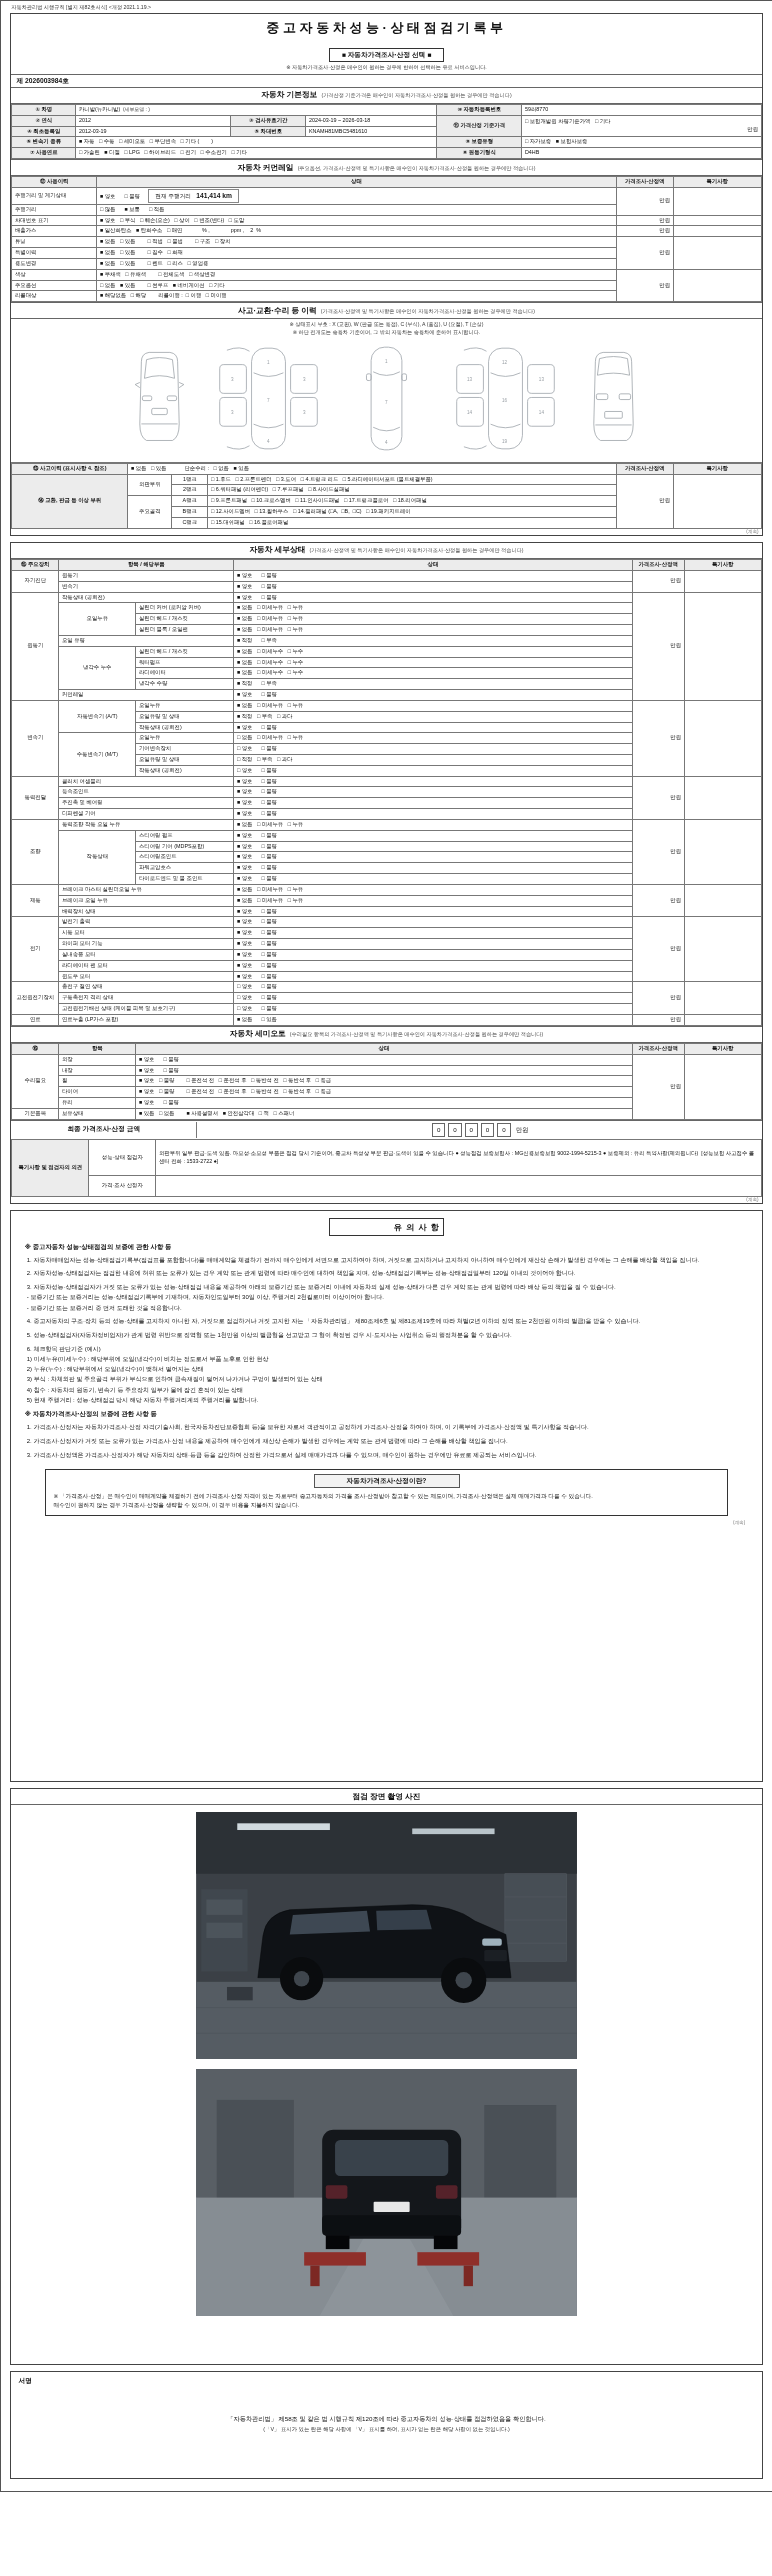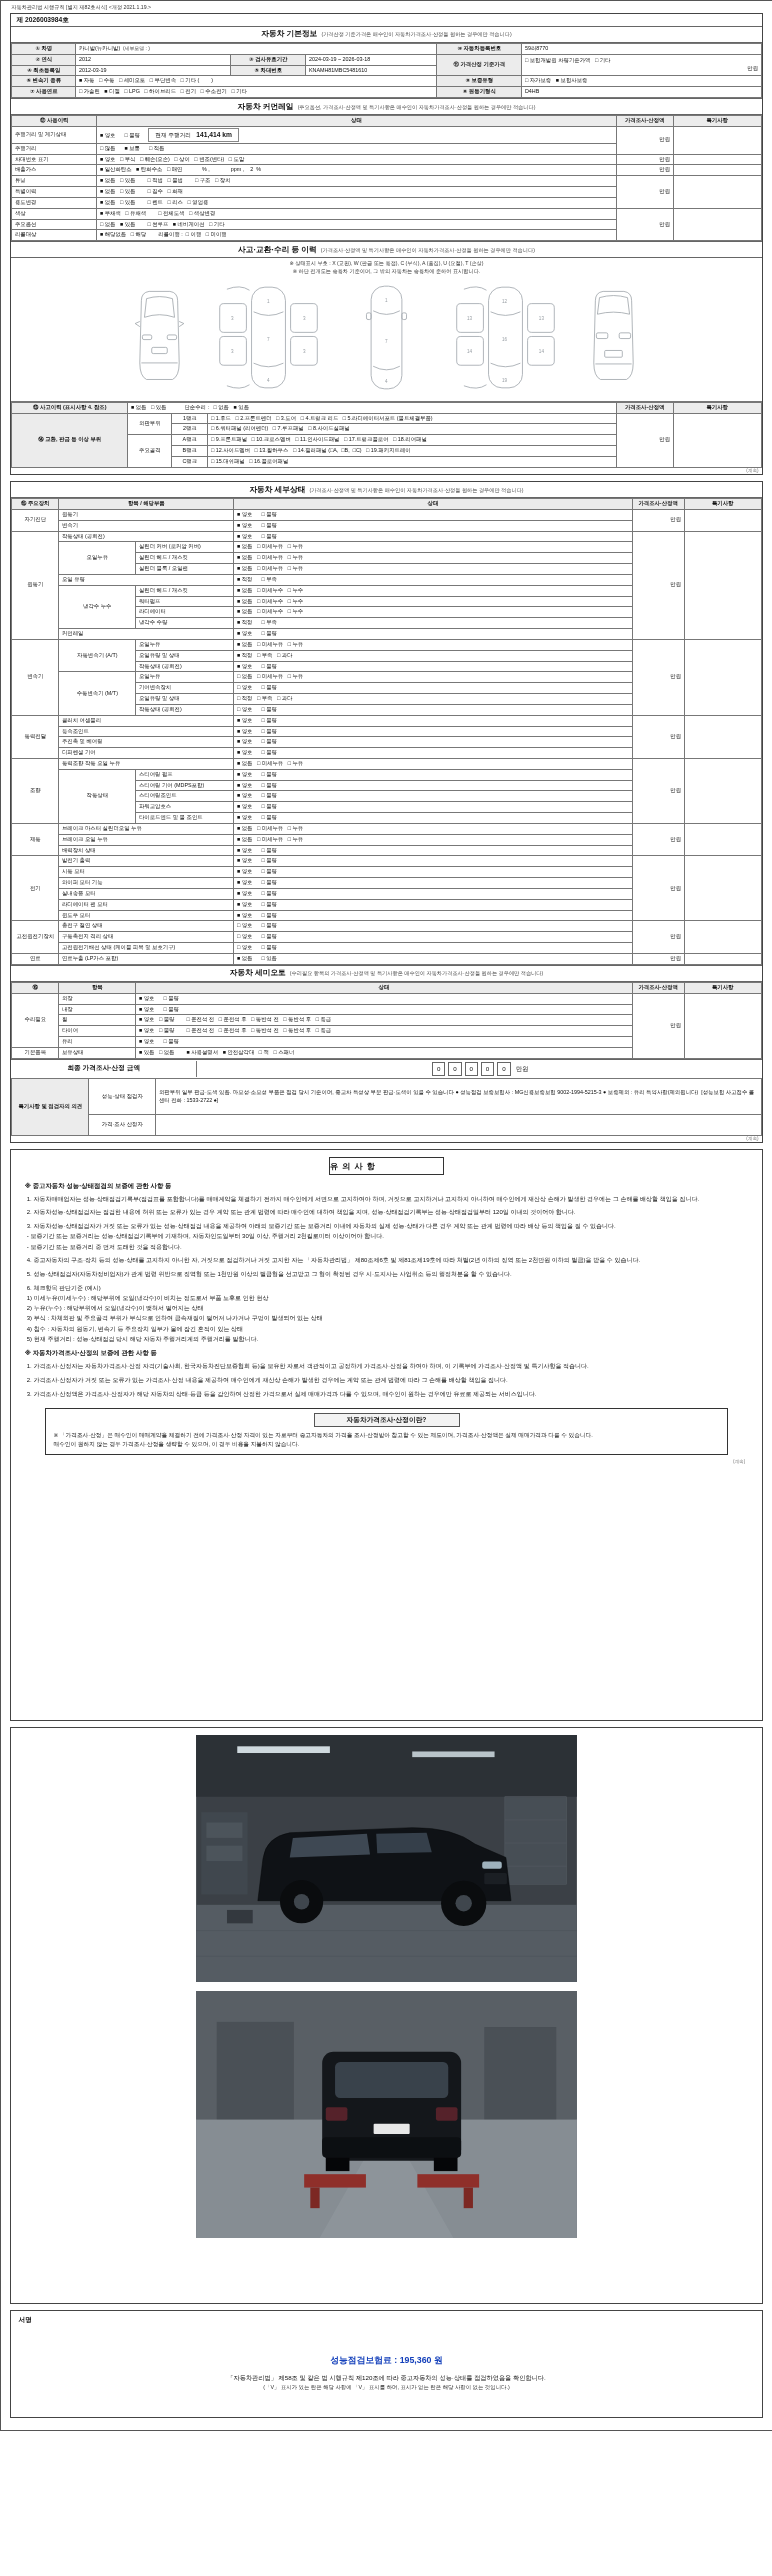--- a/index.html
+++ b/index.html
@@ -30,21 +30,21 @@
   svg.diag{stroke:#9aa0a6;fill:none;stroke-width:1.5;}
   svg.diag text{font-size:9px;fill:#9aa0a6;stroke:none;}
   
   .final-row{display:flex;align-items:center;border-top:0.5px solid #666;}
   .final-label{width:185px;text-align:center;font-weight:bold;font-size:6.7px;padding:3.6px 0;border-right:0.5px solid #777;}
   .final-val{flex:1;text-align:center;font-size:6.2px;padding:2.6px 0;}
   .digit{display:inline-block;width:11.3px;height:11.3px;line-height:11.3px;border:0.5px solid #666;margin:0 1.5px;text-align:center;font-size:6.2px;}
   .unit{margin-left:4.1px;font-size:6.2px;}
   
   .notice-blk{min-height:572px;padding:5.2px 13.4px 7.2px;box-sizing:border-box;}
-  .notice-title-box{width:113px;margin:2.1px auto 6.2px;border:0.8px solid #333;text-align:left;font-weight:bold;font-size:8.2px;padding:2.6px 0;letter-spacing:4.1px;}
+  .notice-title-box{width:113px;margin:2.1px auto 6.2px;border:0.8px solid #333;text-align:right;font-weight:bold;font-size:8.2px;padding:2.6px 0;letter-spacing:4.1px;}
   .notice-h{font-weight:bold;font-size:6.4px;margin:5.2px 0 3.1px;}
   .notice-item{font-size:6px;line-height:1.7;margin:0 0 3.6px 2.1px;white-space:pre-line;}
   .pricebox{border:0.8px solid #333;margin:9.3px 20.6px 3.1px;padding:4.1px 7.2px;}
   .pricebox-title{text-align:center;font-weight:bold;font-size:6.7px;border:0.5px solid #555;width:144px;margin:0 auto 3.6px;padding:1.5px 0;background:#f3f3f3;}
   .pricebox-text{font-size:5.7px;line-height:1.65;white-space:pre-line;}
   
   .photos-blk{min-height:577px;box-sizing:border-box;padding-bottom:8.2px;}
   .photos-title{border-top:none;}
   .photo-wrap{text-align:center;margin-top:7.2px;}
   
@@ -55,20 +55,25 @@
   .sign-line1{text-align:center;font-size:6.2px;margin-top:2.1px;}
   .sign-line2{text-align:center;font-size:5.4px;color:#333;margin-top:1.5px;}
 </style>
 </head>
 <body>
 
 <div class="page">
   <div class="form-ref">자동차관리법 시행규칙 [별지 제82호서식] &lt;개정 2021.1.19.&gt;</div>
 
   <div class="blk">
+    <div class="doc-head">
+      <div class="doc-title">중고자동차성능·상태점검기록부</div><br>
+      <div class="doc-sub-box">■ 자동차가격조사·산정 선택 ■</div>
+      <div class="doc-subnote">※ 자동차가격조사·산정은 매수인이 원하는 경우에 한하여 선택하는 유료 서비스입니다.</div>
+    </div>
     <div class="doc-no">제 2026003984호</div>
 
     <div class="sec-title"><span>자동차 기본정보</span><span class="sec-note">(가격산정 기준가격은 매수인이 자동차가격조사·산정을 원하는 경우에만 적습니다)</span></div>
     <table>
       <colgroup>
           <col style="width:64px">
           <col style="width:155px">
           <col style="width:75px">
           <col style="width:131px">
           <col style="width:85px">
@@ -621,20 +626,21 @@
     <div class="notice-item">3. 가격조사·산정액은 가격조사·산정자가 해당 자동차의 상태·등급 등을 감안하여 산정한 가격으로서 실제 매매가격과 다를 수 있으며, 매수인이 원하는 경우에만 유료로 제공되는 서비스입니다.</div>
     <div class="pricebox">
       <div class="pricebox-title">자동차가격조사·산정이란?</div>
       <div class="pricebox-text">※ 「가격조사·산정」은 매수인이 매매계약을 체결하기 전에 가격조사·산정 자격이 있는 자로부터 중고자동차의 가격을 조사·산정받아 참고할 수 있는 제도이며, 가격조사·산정액은 실제 매매가격과 다를 수 있습니다.
 매수인이 원하지 않는 경우 가격조사·산정을 생략할 수 있으며, 이 경우 비용을 지불하지 않습니다.</div>
     </div>
     <div class="cont">(계속)</div>
   </div>
 
   <div class="blk photos-blk">
+    <div class="sec-title photos-title">점검 장면 촬영 사진</div>
     <div class="photo-wrap">
       <svg width="381" height="247" viewBox="0 0 740 480">
         <rect width="740" height="480" fill="#3b4046"></rect>
         <rect width="740" height="120" fill="#2c3136"></rect>
         <rect x="80" y="22" width="180" height="13" fill="#cfd9de"></rect>
           <rect x="420" y="32" width="160" height="11" fill="#b9c4ca"></rect>
         <rect x="600" y="120" width="120" height="170" fill="#474e55" stroke="#565d64"></rect>
         <line x1="600" y1="165" x2="720" y2="165" stroke="#565d64"></line>
           <line x1="600" y1="210" x2="720" y2="210" stroke="#565d64"></line>
           <line x1="600" y1="255" x2="720" y2="255" stroke="#565d64"></line>
@@ -676,18 +682,17 @@
         <rect x="245" y="284" width="270" height="40" rx="8" fill="#0c0f12"></rect>
         <rect x="252" y="324" width="46" height="26" fill="#050608"></rect>
           <rect x="462" y="324" width="46" height="26" fill="#050608"></rect>
       </svg>
     </div>
   </div>
 
   <div class="blk sign-blk">
     <div><span class="sign-label">서명</span></div>
     <div class="sign-space"></div>
-    <div class="premium"><span>성능점검보험료 :</span> <span>195,360 원</span></div>
     <div class="sign-line1">「자동차관리법」 제58조 및 같은 법 시행규칙 제120조에 따라 중고자동차의 성능·상태를 점검하였음을 확인합니다.</div>
     <div class="sign-line2">(「V」 표시가 있는 란은 해당 사항에 「V」 표시를 하며, 표시가 없는 란은 해당 사항이 없는 것입니다.)</div>
   </div>
 </div>
 
 
 </body></html>

